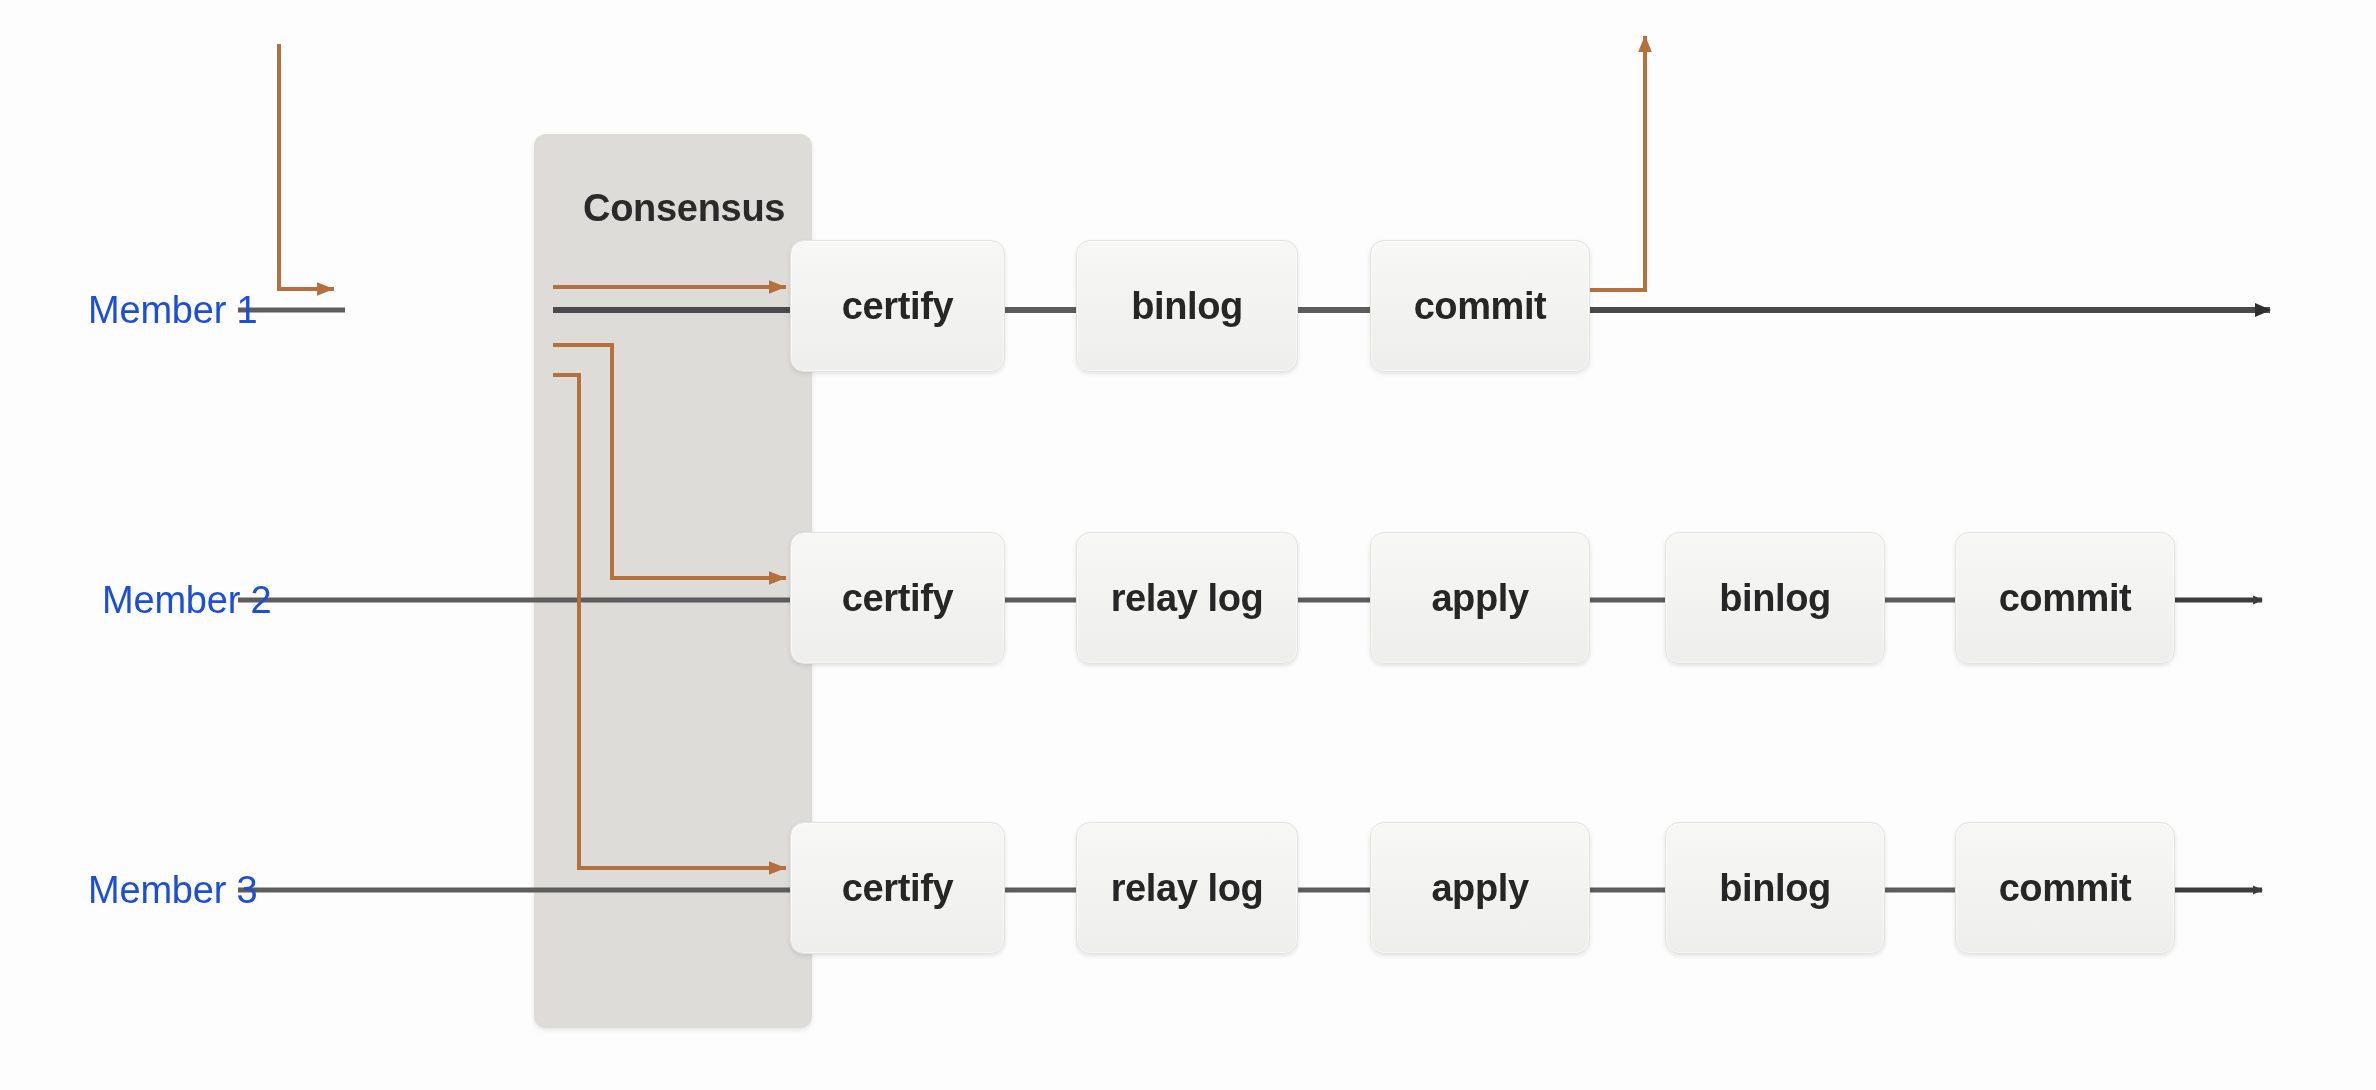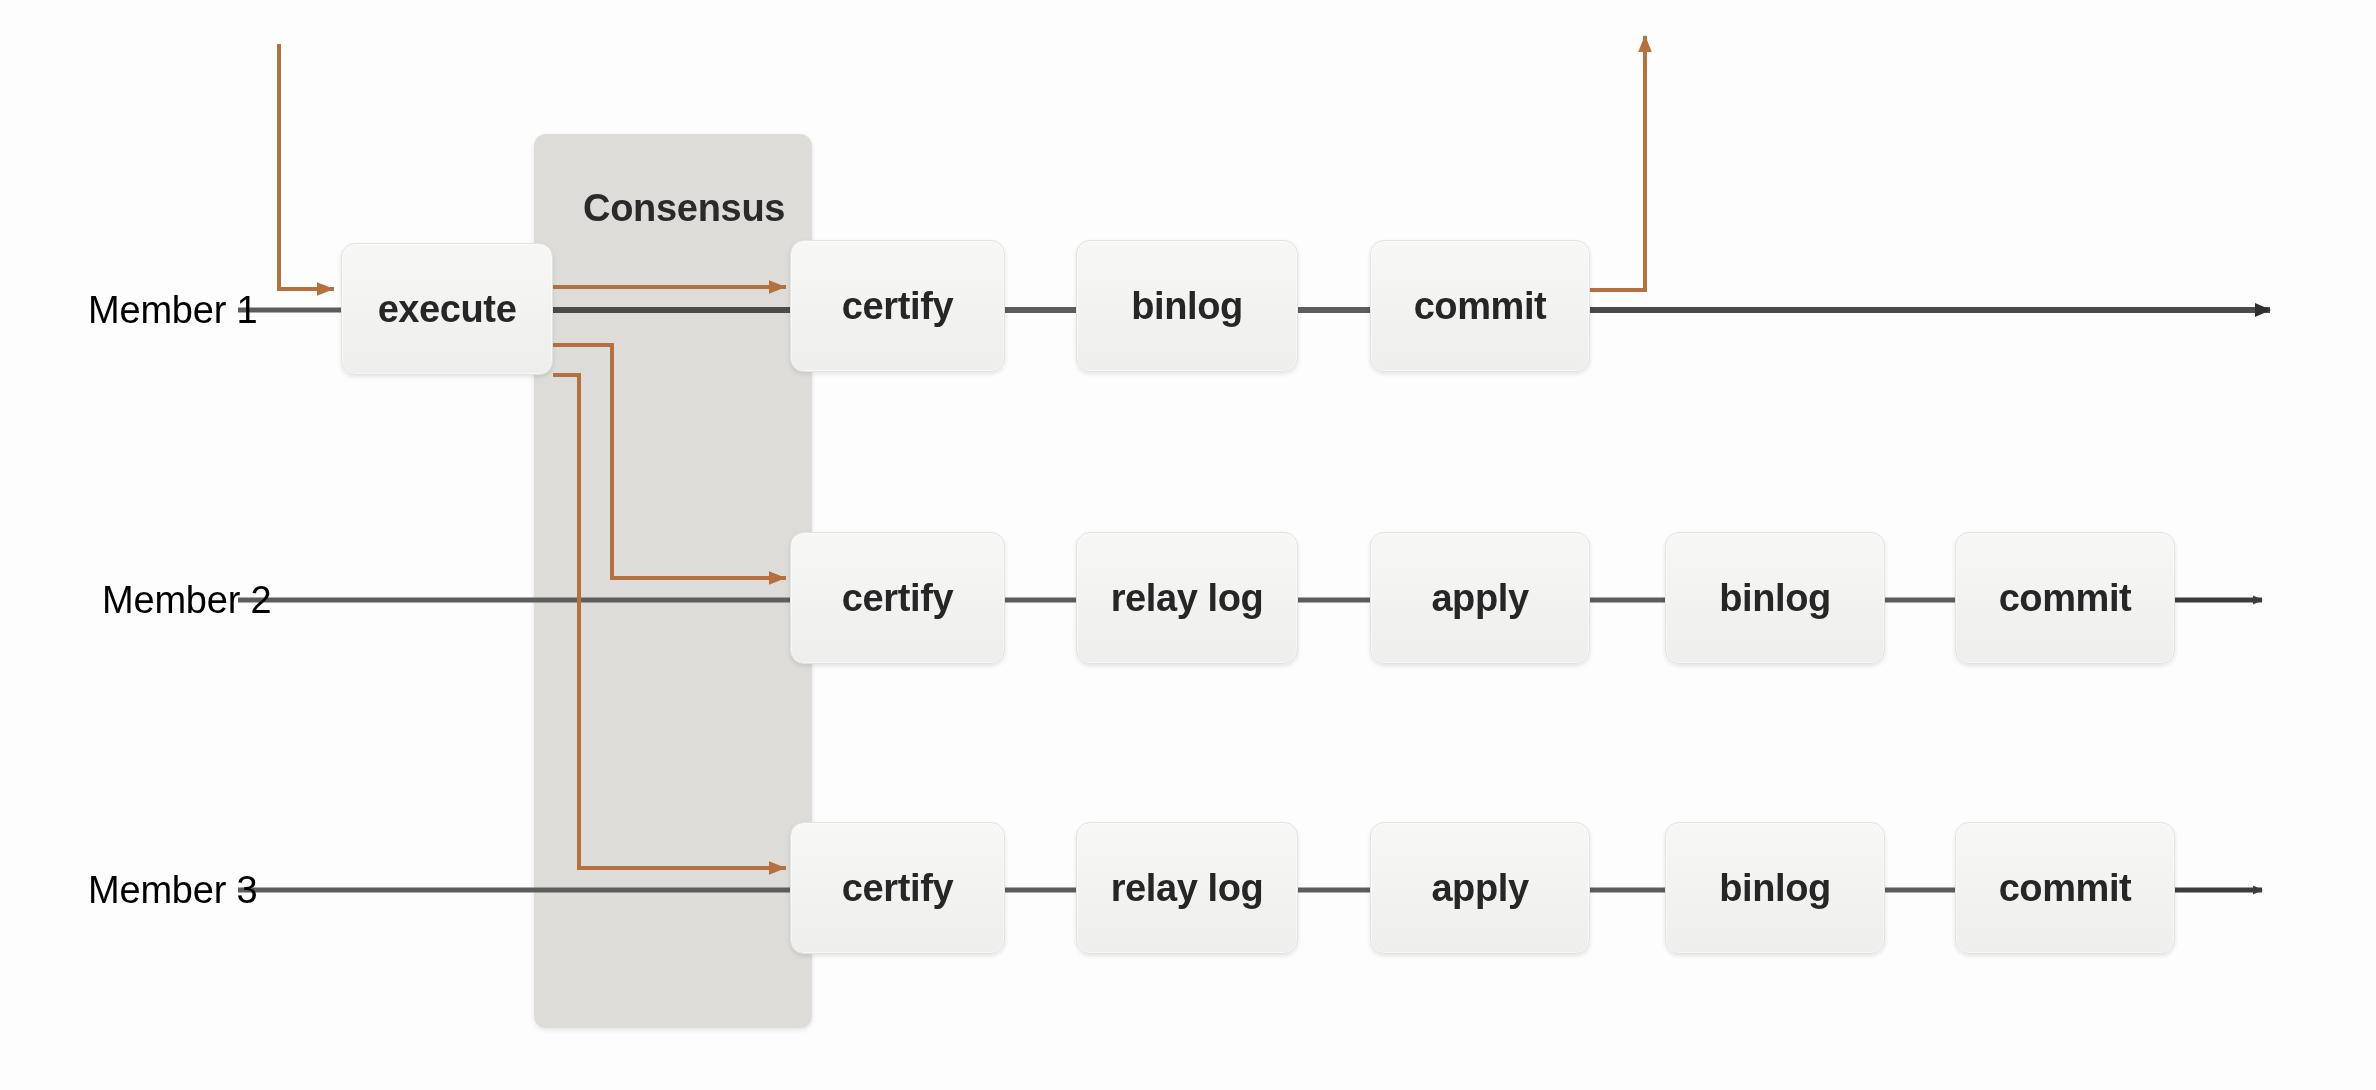--- a/index.html
+++ b/index.html
@@ -18,21 +18,21 @@
   #svg-layer {
     position: absolute;
     left: 0; top: 0;
     width: 2376px;
     height: 1090px;
   }
   .member-label {
     position: absolute;
     font-family: "Liberation Sans", sans-serif;
     font-size: 38px;
-    color: #000000;
+    color: #1d4ed8;
     white-space: nowrap;
     letter-spacing: -0.2px;
   }
   .consensus-title {
     position: absolute;
     font-family: "Liberation Sans", sans-serif;
     font-size: 38px;
     font-weight: bold;
     color: #2a2a2a;
     white-space: nowrap;
@@ -134,23 +134,20 @@
       <path d="M1590,290 L1645,290 L1645,36" fill="none" stroke="#b5703f" stroke-width="4" stroke-linejoin="miter" marker-end="url(#arrow-orange-up)"></path>
     </g>
   </svg>
 
   <div class="consensus-title" style="left:583px; top:159px;margin-top:28px;">Consensus</div>
 
   <div class="member-label" style="left:88px; top:289px;">Member 1</div>
   <div class="member-label" style="left:102px; top:579px;">Member 2</div>
   <div class="member-label" style="left:88px; top:869px;">Member 3</div>
 
-  <div class="node-box" style="left:341px; top:243px; width:212px; height:132px;">
-    <span>execute</span>
-  </div>
   <div class="node-box" style="left:790px; top:240px; width:215px; height:132px;">
     <span>certify</span>
   </div>
   <div class="node-box" style="left:1076px; top:240px; width:222px; height:132px;">
     <span>binlog</span>
   </div>
   <div class="node-box" style="left:1370px; top:240px; width:220px; height:132px;">
     <span>commit</span>
   </div>
 

